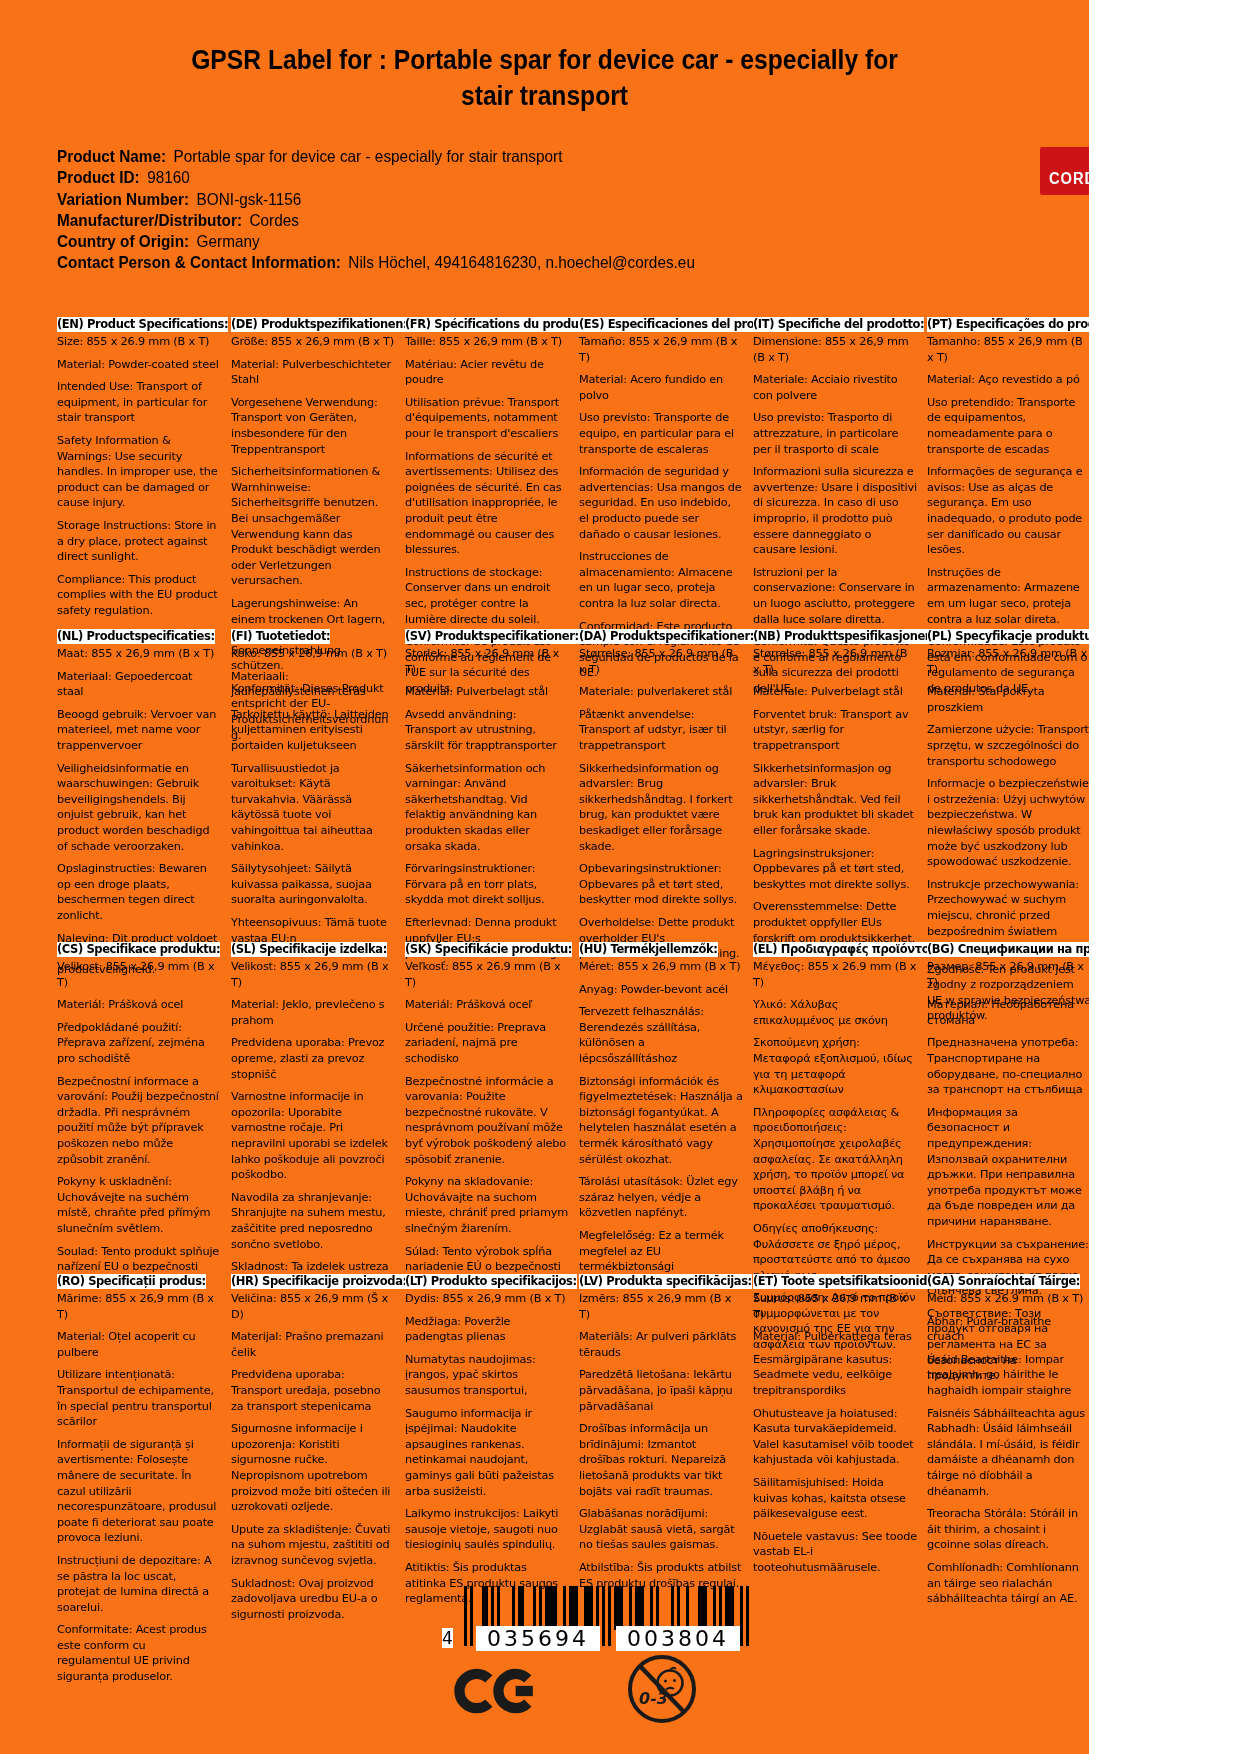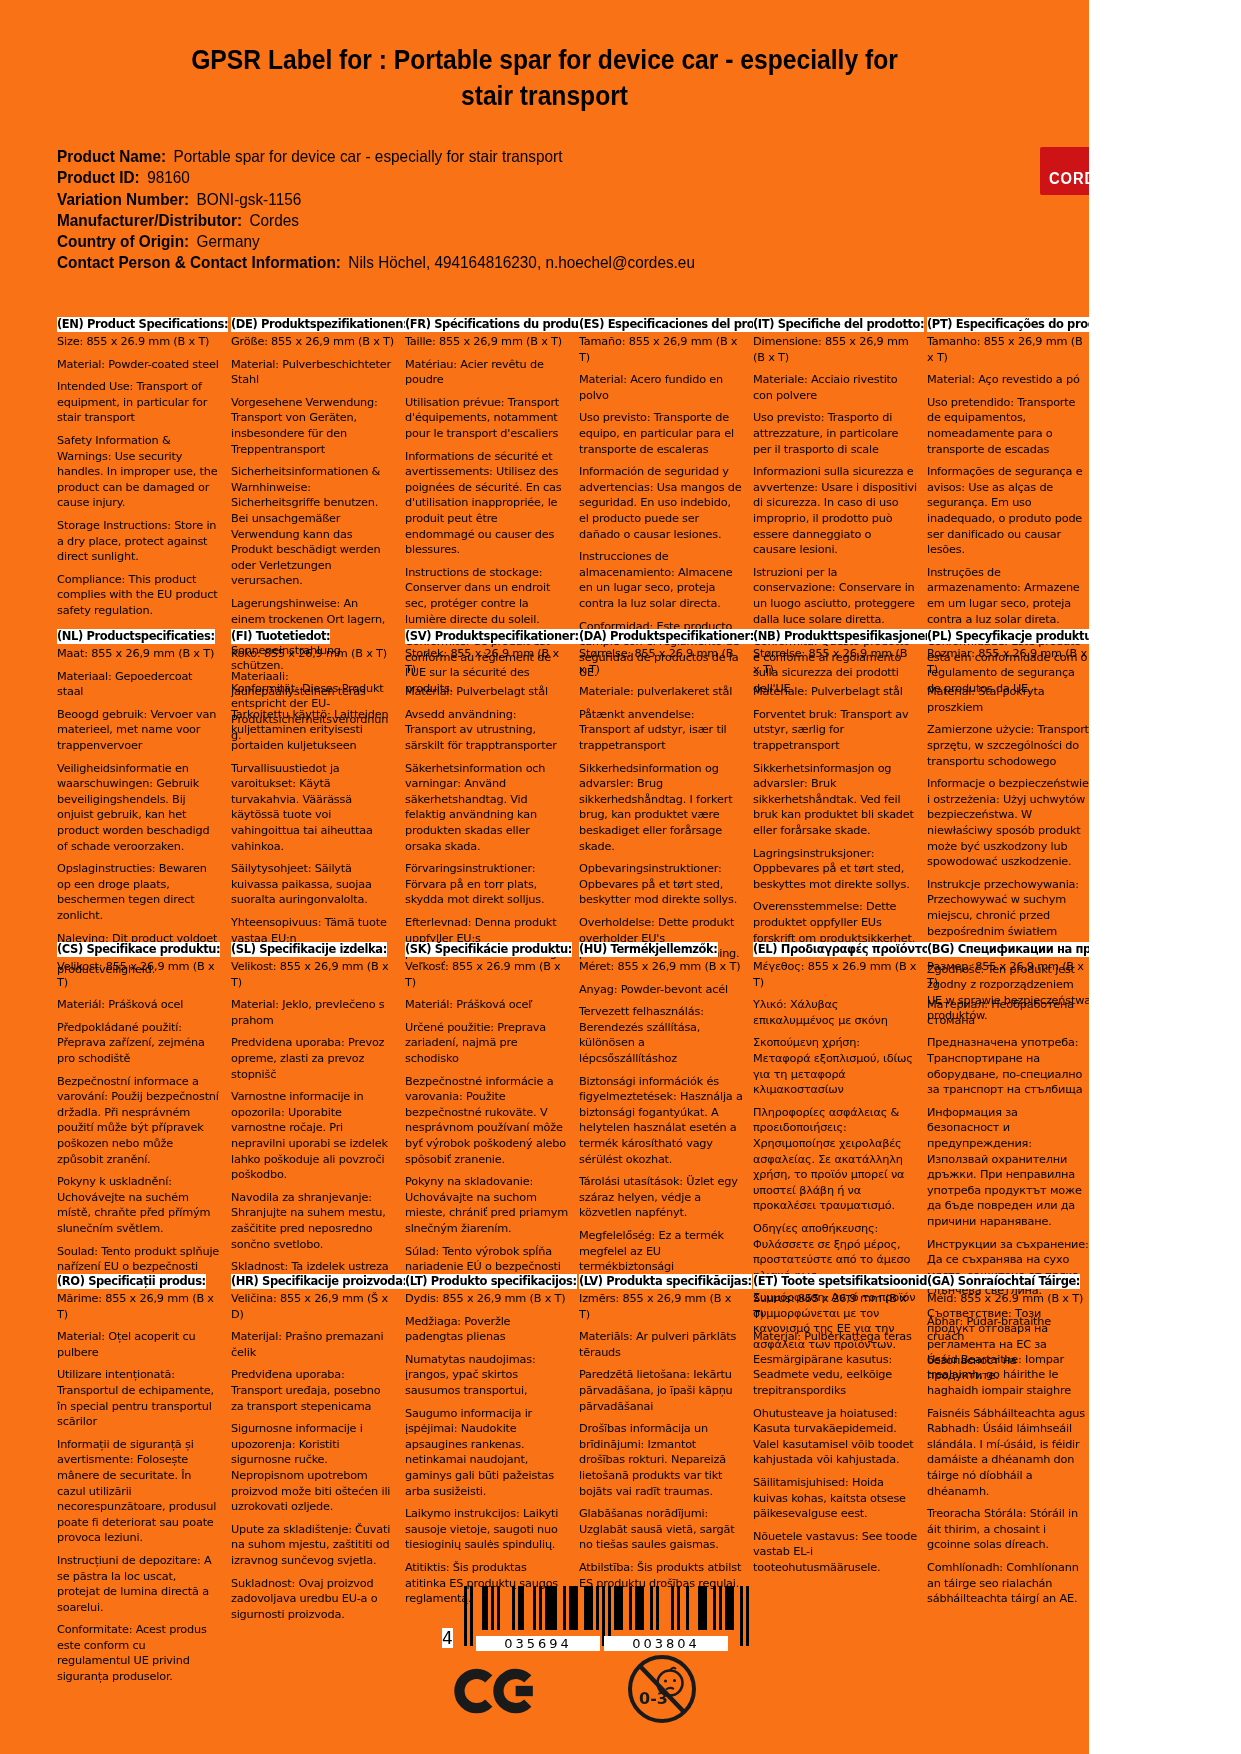--- a/index.html
+++ b/index.html
@@ -27,27 +27,27 @@
           display:inline-block;position:relative;letter-spacing:-0.4px;margin:0 0 2px 0;}
   .spec-p{font-size:11.3px;line-height:15.6px;margin:0 0 7px 0;letter-spacing:-0.2px;
           overflow-wrap:break-word;}
   
   .barcode{position:absolute;left:464px;top:1586px;width:285px;height:64px;}
   .bars{position:absolute;left:0;top:0;display:flex;align-items:flex-start;height:60px;}
   .m{height:44px;}
   .m.b{background:#000;}
   .m.tall{height:60px;}
   .bc-first{position:absolute;left:-22px;bottom:2px;font-size:17px;background:#fff;}
-  .bc-group{position:absolute;bottom:-1px;font-size:13px;letter-spacing:3px;background:#fff;
+  .bc-group{position:absolute;bottom:-1px;font-size:22px;letter-spacing:3px;background:#fff;
             text-align:center;padding:0 1px;}
   .bc-g1{left:12px;width:122px;}
-  .bc-g2{left:140px;width:122px;}
+  .bc-g2{left:152px;width:122px;}
   
   .ce{position:absolute;left:452px;top:1660px;}
-  .age{position:absolute;left:625px;top:1652px;}
+  .age{position:absolute;left:625px;top:1652px;font-style:italic;}
 </style>
 </head>
 <body>
 
 <div class="page">
 
   <h1 class="title"><span>GPSR Label for : Portable spar for device car - especially for</span><br><span>stair transport</span></h1>
 
   <div class="logo" style="background: rgb(205, 19, 22);">
     <svg class="logo-steps" width="34" height="22" viewBox="0 0 34 22">

